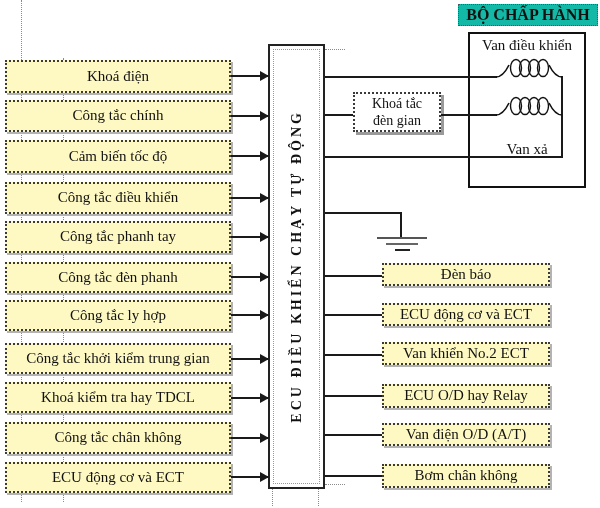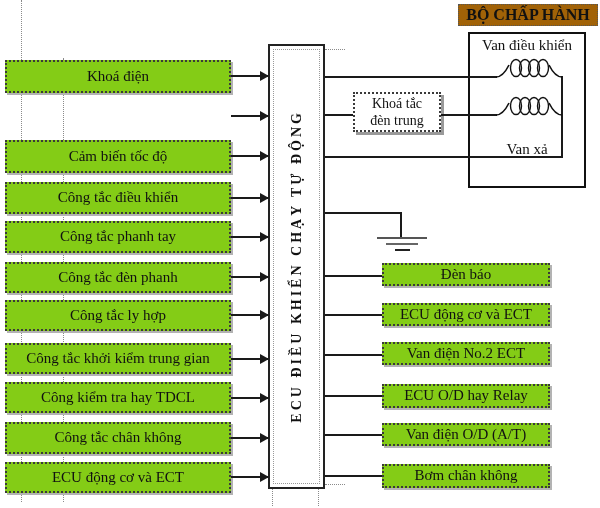--- a/index.html
+++ b/index.html
@@ -5,21 +5,21 @@
   * { margin:0; padding:0; box-sizing:border-box; }
   html,body { width:600px; height:508px; background:#fff; overflow:hidden;
               font-family:"Liberation Serif","DejaVu Serif",serif; color:#111; }
   .canvas { position:relative; width:600px; height:508px; background:#fff; }
 
   
   .v-dot { position:absolute; width:0; border-left:1px dotted #8a8a8a; z-index:0; }
   .h-dot { position:absolute; height:0; border-top:1px dotted #8a8a8a; z-index:0; }
 
   
-  .box { position:absolute; background:#84cc16; border:2px dotted #3a3a3a;
+  .box { position:absolute; background:#fef9c3; border:2px dotted #3a3a3a;
          box-shadow:2px 2px 0 #b3b3b3; display:flex; align-items:center;
          justify-content:center; text-align:center; z-index:2;
          font-size:15px; line-height:1.05; white-space:nowrap; }
   .in-box  { left:5px;  width:226px; }
   .out-box { left:382px; width:168px; font-size:15px; }
 
   
   .wire  { position:absolute; height:2px; background:#1a1a1a; z-index:3; }
   .vwire { position:absolute; width:2px;  background:#1a1a1a; z-index:3; }
 
@@ -34,21 +34,21 @@
   .ecu { position:absolute; left:268px; top:44px; width:57px; height:445px;
          background:#fff; border:2px solid #222; z-index:2; }
   .ecu-inner { position:absolute; inset:3px; border:1px dotted #999;
          display:flex; align-items:center; justify-content:center; }
   .ecu-text { writing-mode:vertical-rl; transform:rotate(180deg);
          font-weight:bold; font-size:14px; letter-spacing:3px; white-space:nowrap; }
 
   
   .act-title { position:absolute; left:458px; top:4px; width:140px; height:22px;
          border:1px dotted #555; display:flex; align-items:center; justify-content:center;
-         font-weight:bold; font-size:16px; background:#a16207; z-index:2; white-space:nowrap; }
+         font-weight:bold; font-size:16px; background:#14b8a6; z-index:2; white-space:nowrap; }
   .act-box { position:absolute; left:468px; top:32px; width:118px; height:156px;
          border:2px solid #111; background:#fff; z-index:1; }
   .act-label { position:absolute; z-index:4; font-size:15px; text-align:center; white-space:nowrap; }
   .coil { position:absolute; z-index:4; }
 
   
   .bls { position:absolute; left:353px; top:92px; width:88px; height:40px;
          background:#fff; border:2px dotted #3a3a3a; box-shadow:3px 3px 0 #9a9a9a;
          display:flex; flex-direction:column; align-items:center; justify-content:center;
          font-size:14px; line-height:17px; z-index:2; overflow:hidden; white-space:nowrap; }
@@ -64,40 +64,43 @@
   <div class="v-dot" style="left:21px; top:0; height:502px;"></div>
   <div class="v-dot" style="left:63px; top:58px; height:444px;"></div>
   <div class="v-dot" style="left:272px; top:489px; height:17px;"></div>
   <div class="v-dot" style="left:318px; top:489px; height:17px;"></div>
   <div class="h-dot" style="left:325px; top:484px; width:20px;"></div>
   <div class="h-dot" style="left:325px; top:49px;  width:20px;"></div>
 
   <div class="box in-box" style="top:60px;height:33px">
       <span>Khoá điện</span>
     </div>
+  <div class="box in-box" style="top:100px;height:32px">
+      <span>Công tắc chính</span>
+    </div>
   <div class="box in-box" style="top:140px;height:33px">
       <span>Cảm biến tốc độ</span>
     </div>
   <div class="box in-box" style="top:182px;height:32px">
       <span>Công tắc điều khiển</span>
     </div>
   <div class="box in-box" style="top:221px;height:32px">
       <span>Công tắc phanh tay</span>
     </div>
   <div class="box in-box" style="top:262px;height:31px">
       <span>Công tắc đèn phanh</span>
     </div>
   <div class="box in-box" style="top:300px;height:31px">
       <span>Công tắc ly hợp</span>
     </div>
   <div class="box in-box" style="top:343px;height:31px">
       <span>Công tắc khởi kiểm trung gian</span>
     </div>
   <div class="box in-box" style="top:382px;height:31px">
-      <span>Công kiểm tra hay TDCL</span>
+      <span>Khoá kiểm tra hay TDCL</span>
     </div>
   <div class="box in-box" style="top:422px;height:32px">
       <span>Công tắc chân không</span>
     </div>
   <div class="box in-box" style="top:462px;height:31px">
       <span>ECU động cơ và ECT</span>
     </div>
 
   <div class="arrow" style="top:75px"></div>
   <div class="arrow" style="top:115px"></div>
@@ -140,21 +143,21 @@
     <path d="M1 19 Q8 19 14 7" fill="none" stroke="#111" stroke-width="1.6"></path>
     <ellipse cx="21" cy="10" rx="5.5" ry="8.5" fill="none" stroke="#111" stroke-width="1.4"></ellipse>
     <ellipse cx="30" cy="10" rx="5.5" ry="8.5" fill="none" stroke="#111" stroke-width="1.4"></ellipse>
     <ellipse cx="39" cy="10" rx="5.5" ry="8.5" fill="none" stroke="#111" stroke-width="1.4"></ellipse>
     <ellipse cx="48" cy="10" rx="5.5" ry="8.5" fill="none" stroke="#111" stroke-width="1.4"></ellipse>
     <path d="M54 7 Q60 19 67 19" fill="none" stroke="#111" stroke-width="1.6"></path>
   </svg>
 
   <div class="bls">
     <span>Khoá tắc</span>
-    <span>đèn trung</span>
+    <span>đèn gian</span>
   </div>
 
   <div class="wire" style="left:325px; top:212px; width:77px;"></div>
   <div class="vwire" style="left:400px; top:212px; height:26px;"></div>
   <div class="gnd-bar" style="left:377px; top:237px; width:50px; height:2px; background:#555;"></div>
   <div class="gnd-bar" style="left:386px; top:243px; width:32px; height:2px; background:#666;"></div>
   <div class="gnd-bar" style="left:395px; top:249px; width:15px; height:2px; background:#222;"></div>
 
   <div class="wire" style="left:325px; top:275px; width:57px;"></div>
   <div class="wire" style="left:325px; top:314px; width:57px;"></div>
@@ -163,21 +166,21 @@
   <div class="wire" style="left:325px; top:434px; width:57px;"></div>
   <div class="wire" style="left:325px; top:475px; width:57px;"></div>
 
   <div class="box out-box" style="top:263px;height:23px">
       <span>Đèn báo</span>
     </div>
   <div class="box out-box" style="top:303px;height:23px">
       <span>ECU động cơ và ECT</span>
     </div>
   <div class="box out-box" style="top:342px;height:23px">
-      <span>Van điện No.2 ECT</span>
+      <span>Van khiển No.2 ECT</span>
     </div>
   <div class="box out-box" style="top:423px;height:23px">
       <span>Van điện O/D (A/T)</span>
     </div>
   <div class="box out-box" style="top:384px;height:24px">
       <span>ECU O/D hay Relay</span>
     </div>
   <div class="box out-box" style="top:464px;height:24px">
       <span>Bơm chân không</span>
     </div>

